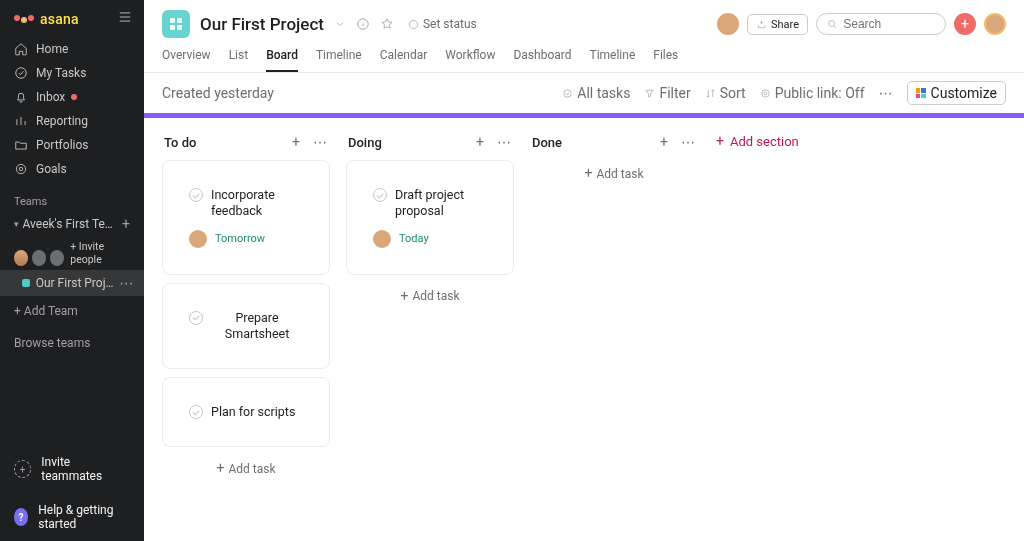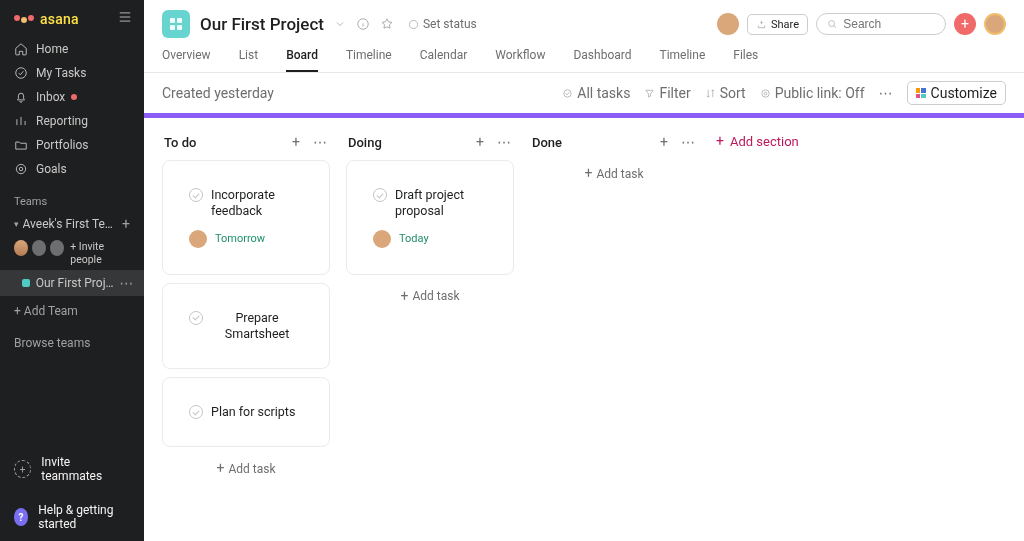--- a/index.html
+++ b/index.html
@@ -16,21 +16,21 @@
   .logo-dot:nth-child(3){ background:#f06a6a; }
   .logo-text { font-weight:500; color:#fde047; font-size:14px; letter-spacing:0.2px;}
   .collapse-icon { color:#a2a0a2; }
   .nav-list { padding:4px 0; }
   .nav-item { display:flex; align-items:center; gap:8px; padding:5px 14px; cursor:pointer; color:#cbc9c7; }
   .inbox-dot { width:6px; height:6px; border-radius:50%; background:#f06a6a; margin-left:-2px;}
   .section-label { padding:10px 14px 4px; font-size:11px; color:#a2a0a2; }
   .team-row { display:flex; align-items:center; justify-content:space-between; padding:4px 10px 4px 14px; cursor:pointer;}
   .team-row .chev { color:#a2a0a2; margin-right:4px; font-size:9px; }
   .team-name { flex:1; overflow:hidden; text-overflow:ellipsis; white-space:nowrap; }
-  .avatars-row { display:flex; align-items:flex-start; gap:4px; padding:4px 14px; }
+  .avatars-row { display:flex; align-items:flex-end; gap:4px; padding:4px 14px; }
   .mini-av { width:16px; height:16px; border-radius:50%; background:#6c6e6f; }
   .mini-av.user { background:linear-gradient(#d9a77a,#b47b53); }
   .invite-people { font-size:10.5px; color:#cbc9c7; cursor:pointer; margin-left:2px;}
   .project-row { display:flex; align-items:center; justify-content:space-between; padding:5px 10px 5px 22px; background:#363739; cursor:pointer;}
   .proj-dot { width:8px; height:8px; border-radius:2px; background:#4ecbc4; margin-right:6px;}
   .add-team { padding:8px 14px; color:#a2a0a2; cursor:pointer; }
   .browse-teams { padding:10px 14px; color:#a2a0a2; cursor:pointer; }
   .sb-bottom { margin-top:auto; }
   .sb-bottom .bottom-item { display:flex; align-items:center; gap:10px; padding:10px 14px; cursor:pointer; color:#f5f4f3; }
   .round { width:18px; height:18px; border-radius:50%; display:flex; align-items:center; justify-content:center; font-size:10px; }
@@ -50,21 +50,21 @@
   .proj-icon-inner div{ background:#fff; border-radius:1px; opacity:.9;}
   .proj-title { font-size:17px; font-weight:500; }
   .muted-btn { color:#6d6e6f; display:flex; align-items:center; gap:4px; cursor:pointer; font-size:12px;}
   .set-status { border-radius:3px; padding:2px 4px; }
   .right-tools { margin-left:auto; display:flex; align-items:center; gap:8px; }
   .avatar { width:22px; height:22px; border-radius:50%; background:#d9a77a; display:inline-block; }
   .share-btn { border:1px solid #cfcbcb; border-radius:5px; padding:3px 8px; font-size:11px; display:flex; align-items:center; gap:4px; cursor:pointer; color:#1e1f21;}
   .search-wrap { border:1px solid #cfcbcb; border-radius:14px; padding:3px 10px; display:flex; align-items:center; gap:6px; width:130px;}
   .search-wrap input { border:none; outline:none; font-size:12px; width:100%; background:transparent;}
   .plus-circle { width:22px; height:22px; border-radius:50%; background:#f06a6a; color:#fff; display:flex; align-items:center; justify-content:center; font-size:14px; cursor:pointer;}
-  .tabs { display:flex; gap:28px; margin-top:10px; font-size:12px; }
+  .tabs { display:flex; gap:18px; margin-top:10px; font-size:12px; }
   .tab { padding:0 0 8px 0; color:#6d6e6f; cursor:pointer; }
   .tab.active { color:#1e1f21; font-weight:500; border-bottom:2px solid #1e1f21; }
 
   .subheader { display:flex; align-items:center; padding:8px 18px; border-bottom:5px solid #8b5cf6; font-size:14px; color:#6d6e6f;}
   .subheader .left { flex:1; }
   .subheader .right { display:flex; align-items:center; gap:14px; }
   .sh-item { display:flex; align-items:center; gap:4px; cursor:pointer; color:#6d6e6f;}
   .customize-btn { border:1px solid #cfcbcb; border-radius:5px; padding:3px 8px; display:flex; align-items:center; gap:5px; cursor:pointer; color:#1e1f21;}
   .multicolor-grid { width:10px; height:10px; display:grid; grid-template-columns:1fr 1fr; grid-template-rows:1fr 1fr; gap:1px;}
   .multicolor-grid div:nth-child(1){background:#fd9a00;}

